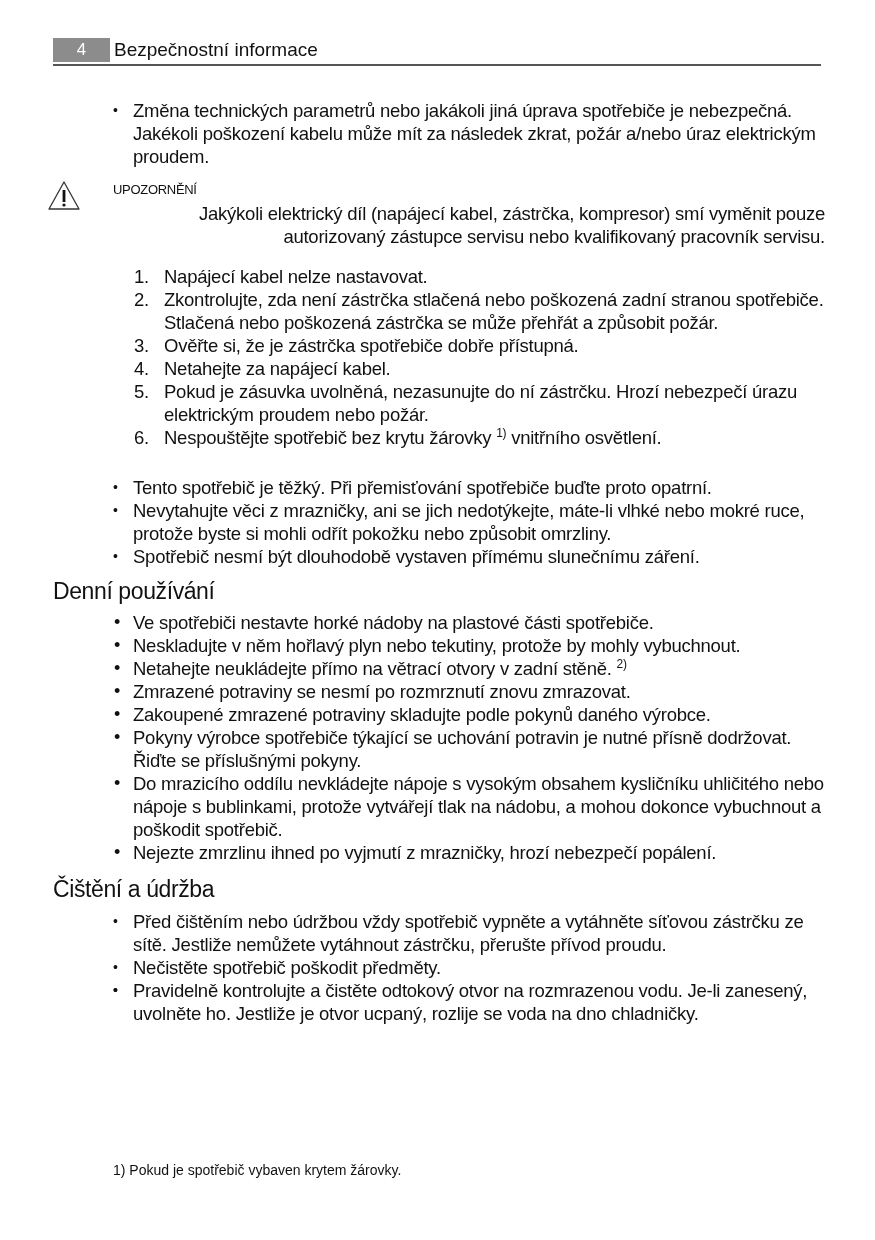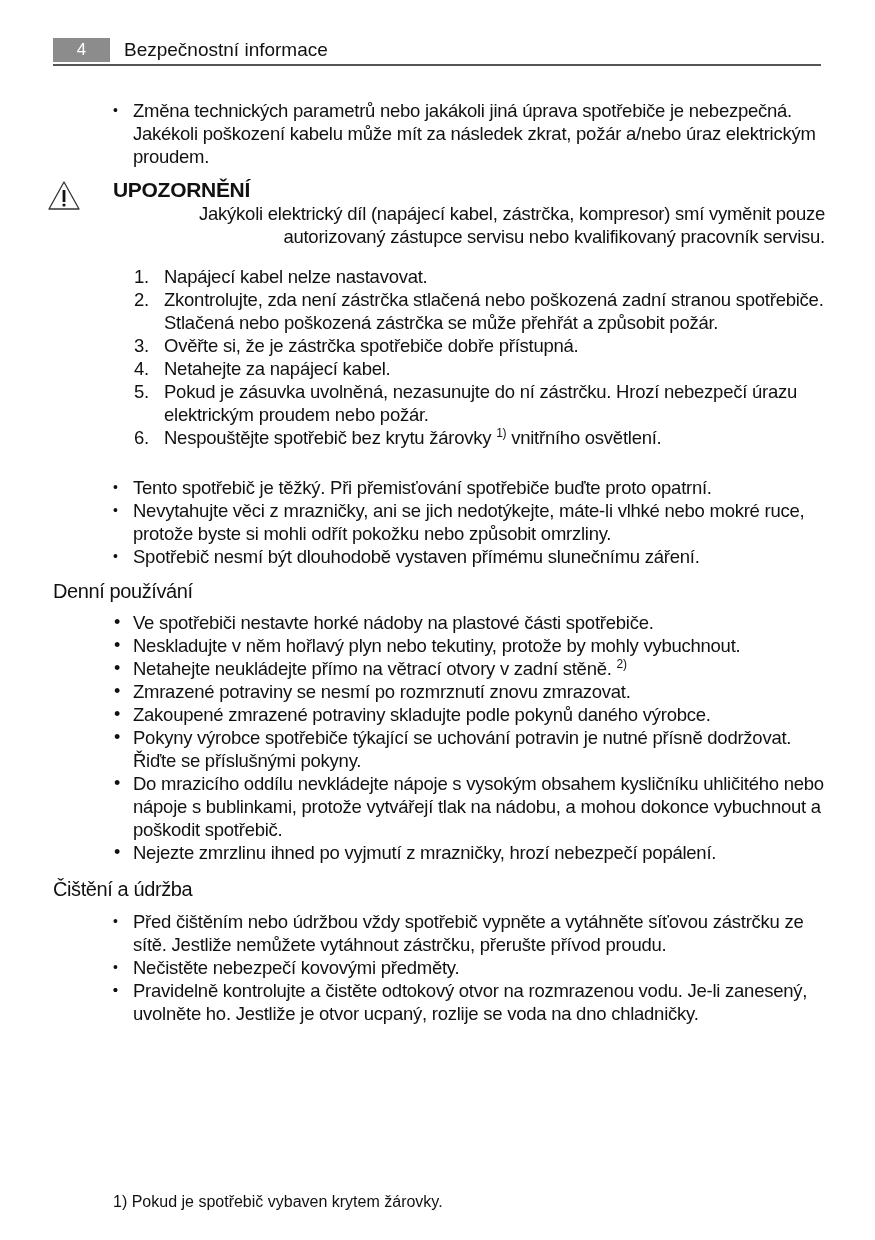--- a/index.html
+++ b/index.html
@@ -9,35 +9,35 @@
   }
   .header {
     position: absolute; left: 53px; top: 38px; width: 768px; height: 26px;
     border-bottom: 2px solid #555555;
   }
   .page-num {
     position: absolute; left: 0; top: 0; width: 57px; height: 24px;
     background: #8c8c8c; color: #ffffff; font-size: 17px; line-height: 24px; text-align: center;
   }
   .header-title {
-    position: absolute; left: 71px; top: 0; font-size: 19px; line-height: 24px; color: #111;
+    position: absolute; left: 61px; top: 0; font-size: 19px; line-height: 24px; color: #111;
   }
   .txt { font-size: 18.5px; line-height: 23px; letter-spacing: -0.25px; }
   ul.dot, ol.num { list-style: none; margin: 0; padding: 0; }
   .item { position: relative; }
   .bullet { position: absolute; left: -20px; top: 0; font-size: 14px; line-height: 23px; }
   .bullet.big { font-size: 18px; left: -19px; }
   .n { position: absolute; left: -30px; top: 0; }
   .block { position: absolute; }
   .warn-icon { position: absolute; left: 47px; top: 180px; width: 34px; height: 32px; }
-  .warn-title { position: absolute; left: 113px; top: 178px; font-size: 21px; font-weight: bold; line-height: 23px; letter-spacing: -0.3px;}
+  .warn-title { position: absolute; left: 113px; top: 178px; font-size: 13px; font-weight: normal; line-height: 23px; letter-spacing: -0.3px;}
   .warn-text { position: absolute; left: 113px; top: 202px; width: 712px; text-align: right; }
-  h2.section { position: absolute; left: 53px; margin: 0; font-size: 20px; font-weight: normal; letter-spacing: -0.4px; line-height: 28px; }
+  h2.section { position: absolute; left: 53px; margin: 0; font-size: 23px; font-weight: normal; letter-spacing: -0.4px; line-height: 28px; }
   sup { font-size: 12px; line-height: 0; vertical-align: 7px; }
-  .footnotes { position: absolute; left: 113px; top: 1162px; font-size: 16px; line-height: 17px; margin-top: 31px; }
+  .footnotes { position: absolute; left: 113px; top: 1162px; font-size: 14px; line-height: 17px; }
 </style>
 </head>
 <body>
 
 <div class="header">
   <div class="page-num">4</div>
   <div class="header-title">Bezpečnostní informace</div>
 </div>
 
 <div class="block txt" style="left:133px; top:99px; width:690px;">
@@ -87,21 +87,21 @@
     <li class="item"><span class="bullet big">•</span><span>Pokyny výrobce spotřebiče týkající se uchování potravin je nutné přísně dodržovat. Řiďte se příslušnými pokyny.</span></li>
     <li class="item"><span class="bullet big">•</span><span>Do mrazicího oddílu nevkládejte nápoje s vysokým obsahem kysličníku uhličitého nebo nápoje s bublinkami, protože vytvářejí tlak na nádobu, a mohou dokonce vybuchnout a poškodit spotřebič.</span></li>
     <li class="item"><span class="bullet big">•</span><span>Nejezte zmrzlinu ihned po vyjmutí z mrazničky, hrozí nebezpečí popálení.</span></li>
   </ul>
 </div>
 
 <h2 class="section" style="top:875px;text-align:center;">Čištění a údržba</h2>
 <div class="block txt" style="left:133px; top:910px; width:690px;">
   <ul class="dot">
     <li class="item"><span class="bullet">•</span><span>Před čištěním nebo údržbou vždy spotřebič vypněte a vytáhněte síťovou zástrčku ze sítě. Jestliže nemůžete vytáhnout zástrčku, přerušte přívod proudu.</span></li>
-    <li class="item"><span class="bullet">•</span><span>Nečistěte nebezpečí kovovými předměty.</span></li>
+    <li class="item"><span class="bullet">•</span><span>Nečistěte spotřebič poškodit předměty.</span></li>
     <li class="item"><span class="bullet">•</span></li>
     <li class="item"><span class="bullet">•</span><span>Pravidelně kontrolujte a čistěte odtokový otvor na rozmrazenou vodu. Je-li zanesený, uvolněte ho. Jestliže je otvor ucpaný, rozlije se voda na dno chladničky.</span></li>
   </ul>
 </div>
 
 <div class="footnotes">
   <div>1) Pokud je spotřebič vybaven krytem žárovky.</div>
 </div>
 
 </body></html>

